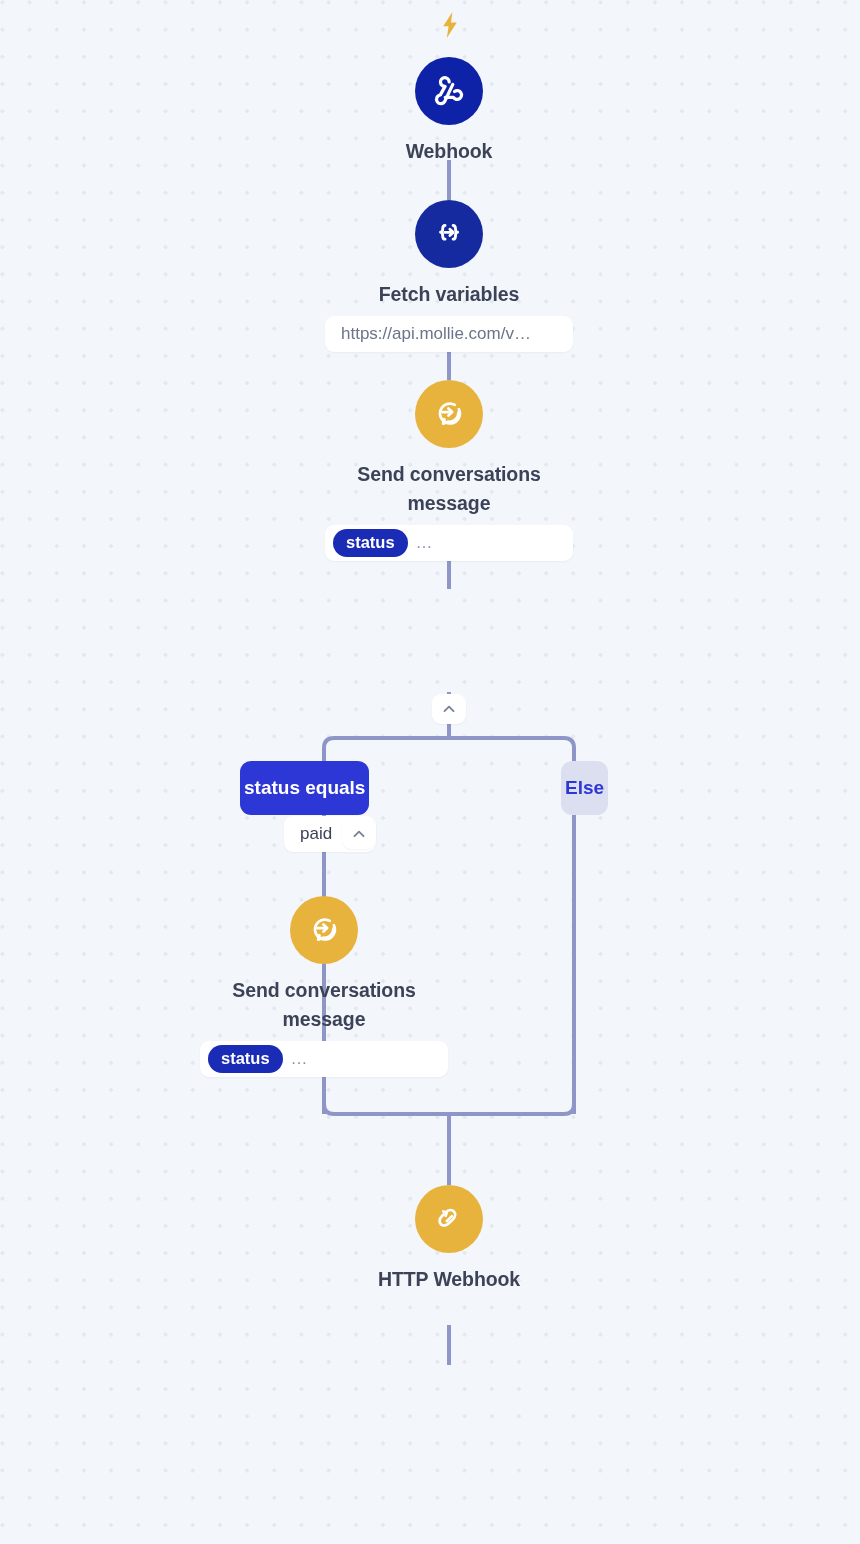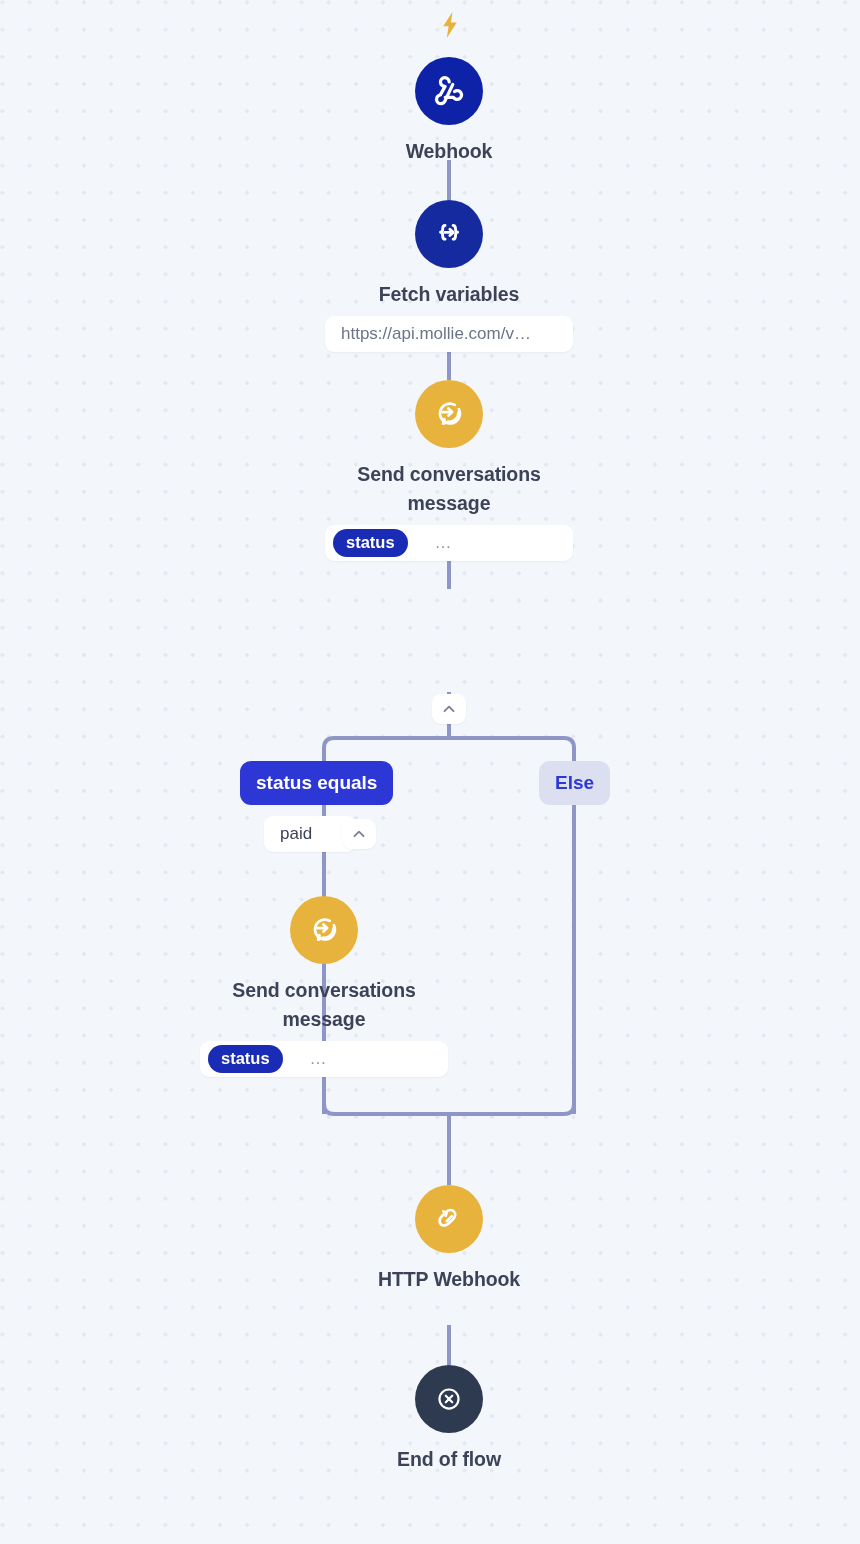--- a/index.html
+++ b/index.html
@@ -90,21 +90,20 @@
     white-space: nowrap;
   }
   .chip.wide { width: 248px; justify-content: flex-start; }
 
   .chip-var {
     display: flex;
     align-items: center;
     padding: 0 8px;
     width: 248px;
     box-sizing: border-box;
-    gap: 19px;
   }
   .var-pill {
     background: #1a2bb5;
     color: #ffffff;
     font-size: 16.5px;
     font-weight: 700;
     border-radius: 999px;
     padding: 4px 13px 5px;
     line-height: 19px;
   }
@@ -126,26 +125,26 @@
     display: flex;
     align-items: center;
     justify-content: center;
     box-shadow: 0 1px 2px rgba(29, 42, 82, 0.05);
   }
   .chev-btn svg { display:block; }
 
   
   .cond-pill {
     position: absolute;
-    height: 44px;
+    height: 54px;
     border-radius: 11px;
     display: flex;
     align-items: center;
     justify-content: flex-end;
-    padding: 0 16px;
+    padding: 0 4px;
     font-size: 19px;
     font-weight: 700;
     box-sizing: border-box;
     white-space: nowrap;
   }
   .cond-pill.primary {
     background: #2d37d6;
     color: #ffffff;
   }
   .cond-pill.muted {
@@ -260,30 +259,30 @@
   <div class="chev-btn" style="left:432px; top:694px;">
     <svg viewBox="0 0 20 20" width="18" height="18" aria-hidden="true">
       <path d="M5 12.4 L10 7.4 L15 12.4" fill="none" stroke="#7a8396" stroke-width="2.1" stroke-linecap="round" stroke-linejoin="round"></path>
     </svg>
   </div>
 
   <div class="cond-pill primary" style="left:240px; top:761px;">
     <span>status equals</span>
   </div>
 
-  <div class="value-chip" style="left:264px; top:816px; padding-right:44px;justify-content:center;">
+  <div class="value-chip" style="left:284px; top:816px; padding-right:44px;justify-content:center;">
     <span>paid</span>
   </div>
   <div class="chev-btn" style="left:342px; top:819px;">
     <svg viewBox="0 0 20 20" width="18" height="18" aria-hidden="true">
       <path d="M5 12.4 L10 7.4 L15 12.4" fill="none" stroke="#7a8396" stroke-width="2.1" stroke-linecap="round" stroke-linejoin="round"></path>
     </svg>
   </div>
 
-  <div class="cond-pill muted" style="left:539px; top:761px;">
+  <div class="cond-pill muted" style="left:561px; top:761px;">
     <span>Else</span>
   </div>
 
   <div class="node" style="left:324px; top:896px;">
     <div class="node-circle" style="background:#e8b33c;">
       <svg viewBox="0 0 40 40" width="38" height="38" aria-hidden="true">
         <g fill="none" stroke="#ffffff" stroke-width="2.9" stroke-linecap="round" stroke-linejoin="round">
           <path d="M30.4 15.0 a10.4 10.4 0 1 1 -4.3 -4.6"></path>
           <path d="M30.0 18.4 a9.8 9.8 0 0 1 -11.0 9.7 l-5.2 2.0 1.4 -4.6"></path>
           <path d="M13.2 18.0 L23.0 18.0"></path>
@@ -305,23 +304,14 @@
           <path d="M16.6 12.6 c2.8 -2.8 6.6 -3.2 8.8 -1.0 2.2 2.2 1.8 6.0 -1.0 8.8 l-2.0 2.0"></path>
           <path d="M14.0 15.0 l-2.0 2.0 c-2.8 2.8 -3.2 6.6 -1.0 8.8 2.2 2.2 6.0 1.8 8.8 -1.0 l2.0 -2.0"></path>
           <path d="M17.6 22.4 L23.2 16.8"></path>
           <path d="M13.6 11.6 L17.4 12.6 L16.4 16.4"></path>
         </g>
       </svg>
     </div>
     <div class="node-label">HTTP Webhook</div>
   </div>
 
-  <div class="node" style="left:449px; top:1365px;">
-    <div class="node-circle" style="background:#2e3a50;">
-      <svg viewBox="0 0 40 40" width="34" height="34" aria-hidden="true">
-        <circle cx="20" cy="20" r="11.2" fill="none" stroke="#ffffff" stroke-width="2.6"></circle>
-        <path d="M16.2 16.2 L23.8 23.8 M23.8 16.2 L16.2 23.8" fill="none" stroke="#ffffff" stroke-width="2.6" stroke-linecap="round"></path>
-      </svg>
-    </div>
-    <div class="node-label">End of flow</div>
-  </div>
 
 </div>
 
 </body></html>

